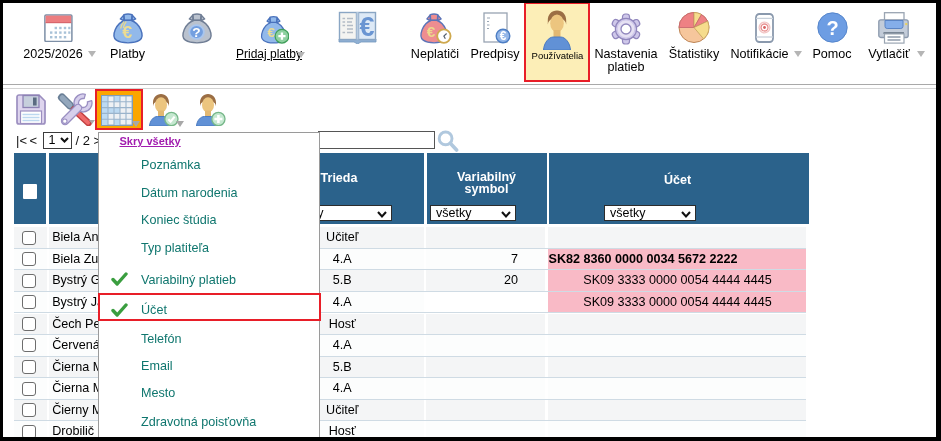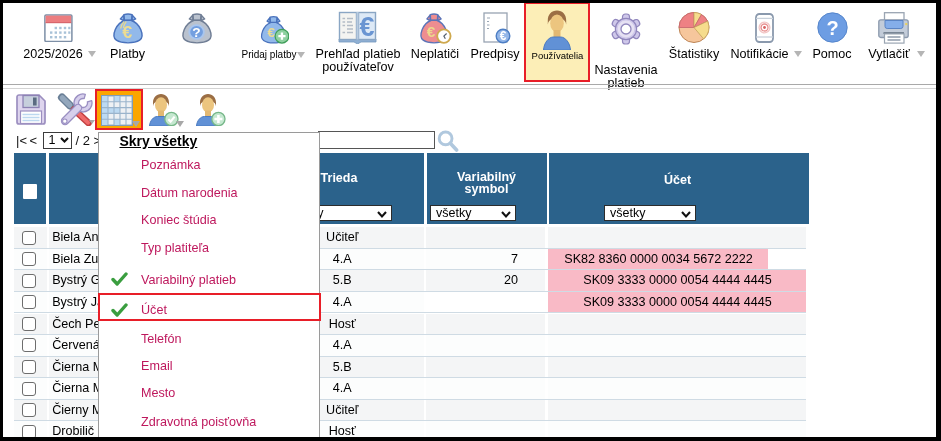--- a/index.html
+++ b/index.html
@@ -8,21 +8,21 @@
 .a{position:absolute;}
 .lbl{position:absolute;font-size:12.6px;color:#000;white-space:nowrap;transform:translateX(-50%);line-height:12.7px;text-align:center;}
 .tri{position:absolute;width:0;height:0;border-left:4.5px solid transparent;border-right:4.5px solid transparent;border-top:6px solid #b5b5b5;}
 .hcell{position:absolute;background:#2b628b;}
 .hlbl{position:absolute;color:#fff;font-weight:bold;font-size:12.5px;white-space:nowrap;transform:translateX(-50%);line-height:12.5px;text-align:center;}
 .sel{position:absolute;background:#fff;border:1.2px solid #2c2c2c;height:14.2px;font-size:12.5px;line-height:14.5px;color:#000;padding-left:5px;}
 .sel svg{position:absolute;right:4px;top:4.5px;}
 .cb{position:absolute;width:12px;height:12px;background:#fff;border:1.4px solid #6d6d6d;border-radius:3px;}
 .row{position:absolute;left:13.6px;width:792.9px;height:20.55px;border-bottom:1px solid #cfdbe4;background:#fff;}
 .rc{position:absolute;top:0;height:20.55px;font-size:12.6px;line-height:20.5px;color:#000;overflow:hidden;box-sizing:border-box;white-space:nowrap;}
-.mitem{position:absolute;font-size:12.6px;color:#be185d;white-space:nowrap;line-height:13px;}
+.mitem{position:absolute;font-size:12.6px;color:#0f766e;white-space:nowrap;line-height:13px;}
 </style>
 </head>
 <body>
 <div class="page">
 
 <svg class="a" style="left:43.5px;top:13.5px;" width="29" height="28.5" viewBox="0 0 29 28.5">
  <rect x="0.9" y="0.9" width="27" height="26.6" rx="1.2" fill="#fff" stroke="#7d8fa6" stroke-width="1.5"></rect>
  <rect x="1.6" y="1.6" width="25.6" height="7.2" fill="#ec7d80"></rect>
  <rect x="1.6" y="8" width="25.6" height="1.2" fill="#d8666c"></rect>
  <g fill="#a9c2d8">
@@ -170,27 +170,26 @@
  <rect x="5.5" y="20.3" width="20.5" height="1.6" fill="#5a6878"></rect>
  <rect x="6.5" y="21.9" width="19.5" height="9.2" fill="#fff" stroke="#9aa5b2" stroke-width="1.2"></rect>
  <g stroke="#8e9aaa" stroke-width="1.3">
         <path d="M9.5 25 h13 M9.5 28 h13"></path>
       </g>
 </svg>
 
 <div class="lbl" style="left:53px;top:48px;">2025/2026</div>
 <div class="tri" style="left:88px;top:51px;"></div>
 <div class="lbl" style="left:127.5px;top:48px;">Platby</div>
-<div class="lbl" style="left:269px;top:50.3px;font-size:10px;line-height:9px;">Pridaj platby</div>
+<div class="lbl" style="left:269px;top:50.3px;font-size:12px;line-height:9px;text-decoration:underline;">Pridaj platby</div>
 <div class="tri" style="left:296.5px;top:51.5px;"></div>
-<div class="lbl" style="left:358px;top:48px;">Prehľad platieb<br>používateľov</div>
 <div class="lbl" style="left:435px;top:48px;">Neplatiči</div>
 <div class="lbl" style="left:495px;top:48px;">Predpisy</div>
 <div class="lbl" style="left:557.5px;top:51px;font-size:9.5px;line-height:9.5px;">Používatelia</div>
-<div class="lbl" style="left:626px;top:64px;">Nastavenia<br>platieb</div>
+<div class="lbl" style="left:626px;top:48px;">Nastavenia<br>platieb</div>
 <div class="lbl" style="left:694px;top:48px;">Štatistiky</div>
 <div class="lbl" style="left:759.5px;top:48px;">Notifikácie</div>
 <div class="tri" style="left:793.5px;top:51px;"></div>
 <div class="lbl" style="left:832px;top:48px;">Pomoc</div>
 <div class="lbl" style="left:889px;top:48px;">Vytlačiť</div>
 <div class="tri" style="left:916.5px;top:51px;"></div>
 
 <div class="a" style="left:3px;top:84px;width:935px;height:1.4px;background:#a9a9a9;"></div>
 <div class="a" style="left:3px;top:87.5px;width:935px;height:1.4px;background:#d4d4d4;"></div>
 
@@ -304,21 +303,21 @@
  <div class="rc" style="left:412.9px;width:119px;background:#f4f5f6;text-align:right;"><span style="padding-right:27.5px;"></span></div>
  <div class="rc" style="left:534.9px;width:258px;background:#f4f5f6;text-align:center;"></div>
 </div>
 <div class="row" style="top:248.85px;">
  <div class="rc" style="left:0;width:33.4px;background:#fcfdfd;">
         <span class="cb" style="left:8.8px;top:3.4px;"></span>
       </div>
  <div class="rc" style="left:35.4px;width:210px;background:#fcfdfd;padding-left:3.2px;">Biela Zuzana</div>
  <div class="rc" style="left:247.4px;width:162.6px;background:#fcfdfd;text-align:center;">4.A</div>
  <div class="rc" style="left:412.9px;width:119px;background:#fcfdfd;text-align:right;"><span style="padding-right:27.5px;">7</span></div>
- <div class="rc" style="left:534.9px;width:220px;background:#f9bac6;text-align:center;">SK82 8360 0000 0034 5672 2222</div>
+ <div class="rc" style="left:534.9px;width:258px;background:#f9bac6;text-align:left;font-weight:bold;">SK82 8360 0000 0034 5672 2222</div>
 </div>
 <div class="row" style="top:270.40px;">
  <div class="rc" style="left:0;width:33.4px;background:#f4f5f6;">
         <span class="cb" style="left:8.8px;top:3.4px;"></span>
       </div>
  <div class="rc" style="left:35.4px;width:210px;background:#f4f5f6;padding-left:3.2px;">Bystrý Gabriel</div>
  <div class="rc" style="left:247.4px;width:162.6px;background:#f4f5f6;text-align:center;">5.B</div>
  <div class="rc" style="left:412.9px;width:119px;background:#f4f5f6;text-align:right;"><span style="padding-right:27.5px;">20</span></div>
  <div class="rc" style="left:534.9px;width:258px;background:#f9bac6;text-align:center;">SK09 3333 0000 0054 4444 4445</div>
 </div>
@@ -379,21 +378,21 @@
  <div class="rc" style="left:0;width:33.4px;background:#fcfdfd;">
         <span class="cb" style="left:8.8px;top:3.4px;"></span>
       </div>
  <div class="rc" style="left:35.4px;width:210px;background:#fcfdfd;padding-left:3.2px;">Drobilič Žofia</div>
  <div class="rc" style="left:247.4px;width:162.6px;background:#fcfdfd;text-align:center;">Hosť</div>
  <div class="rc" style="left:412.9px;width:119px;background:#fcfdfd;text-align:right;"><span style="padding-right:27.5px;"></span></div>
  <div class="rc" style="left:534.9px;width:258px;background:#fcfdfd;text-align:center;"></div>
 </div>
 
 <div class="a" style="left:97.5px;top:131.5px;width:222px;height:310px;background:#fff;border:1px solid #9a9a9a;box-sizing:border-box;"></div>
-<div class="a" style="left:119.5px;top:135px;font-size:14px;line-height:12.7px;font-weight:bold;color:#000000;text-decoration:underline;">Skry všetky</div>
+<div class="a" style="left:119.5px;top:135px;font-size:11px;line-height:12.7px;font-weight:bold;color:#a21caf;text-decoration:underline;">Skry všetky</div>
 <div class="mitem" style="left:141px;top:158.8px;">Poznámka</div>
 <div class="mitem" style="left:141px;top:186.5px;">Dátum narodenia</div>
 <div class="mitem" style="left:141px;top:214.2px;">Koniec štúdia</div>
 <div class="mitem" style="left:141px;top:241.9px;">Typ platiteľa</div>
 <div class="mitem" style="left:141px;top:273.8px;">Variabilný platieb</div>
 <div class="mitem" style="left:141px;top:304.3px;">Účet</div>
 <div class="mitem" style="left:141px;top:332.7px;">Telefón</div>
 <div class="mitem" style="left:141px;top:360.4px;">Email</div>
 <div class="mitem" style="left:141px;top:387px;">Mesto</div>
 <div class="mitem" style="left:141px;top:416.3px;">Zdravotná poisťovňa</div>

